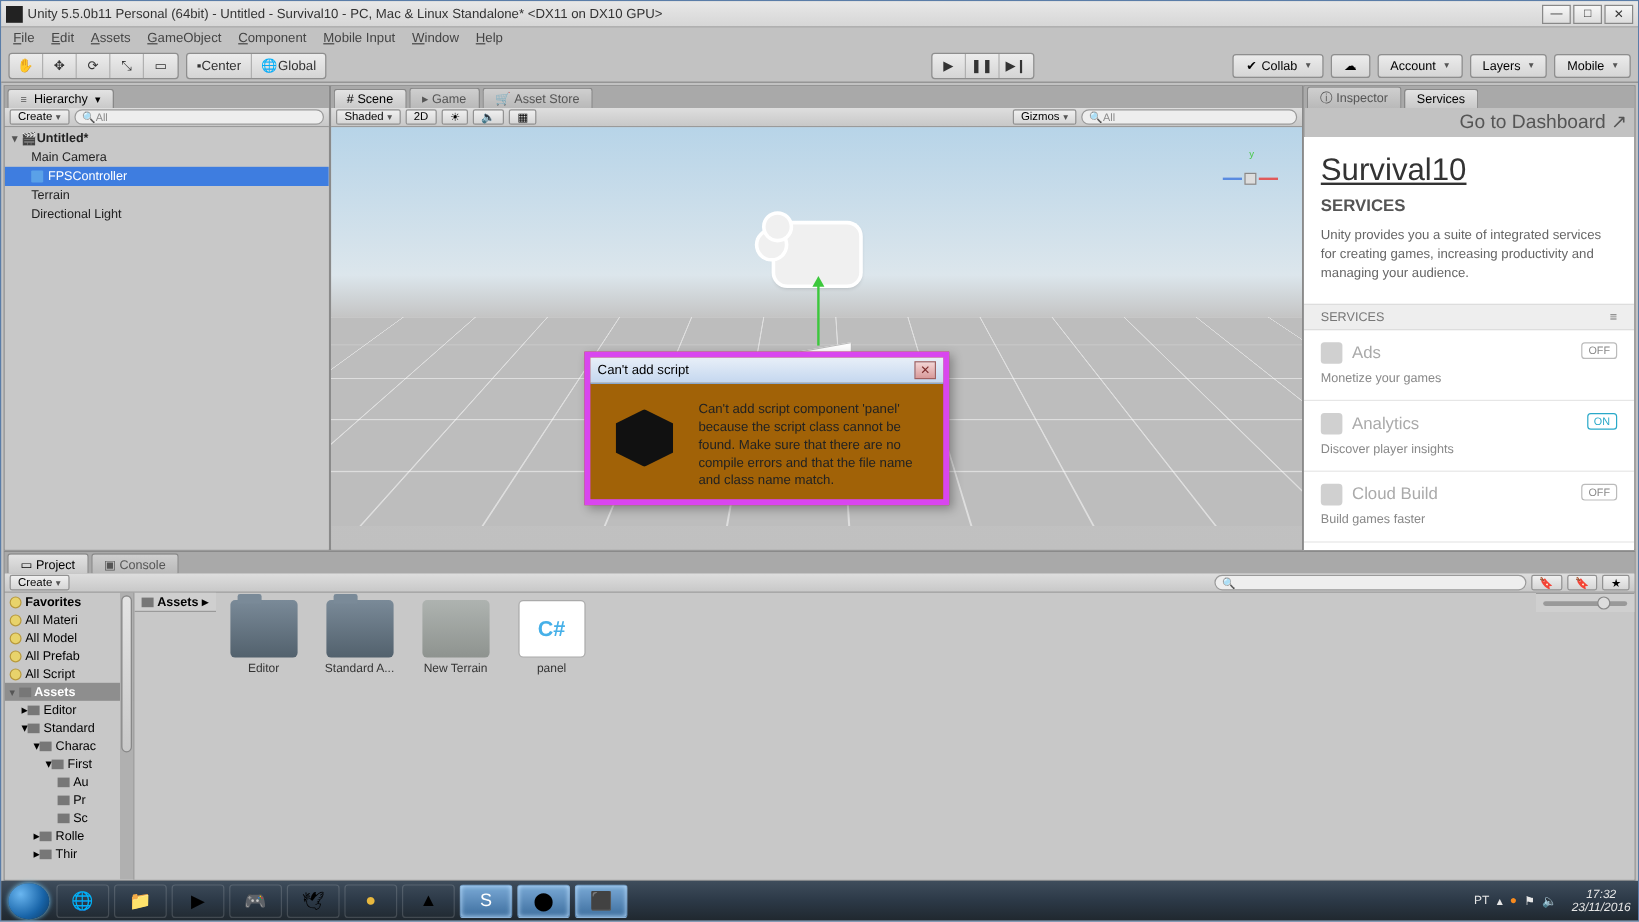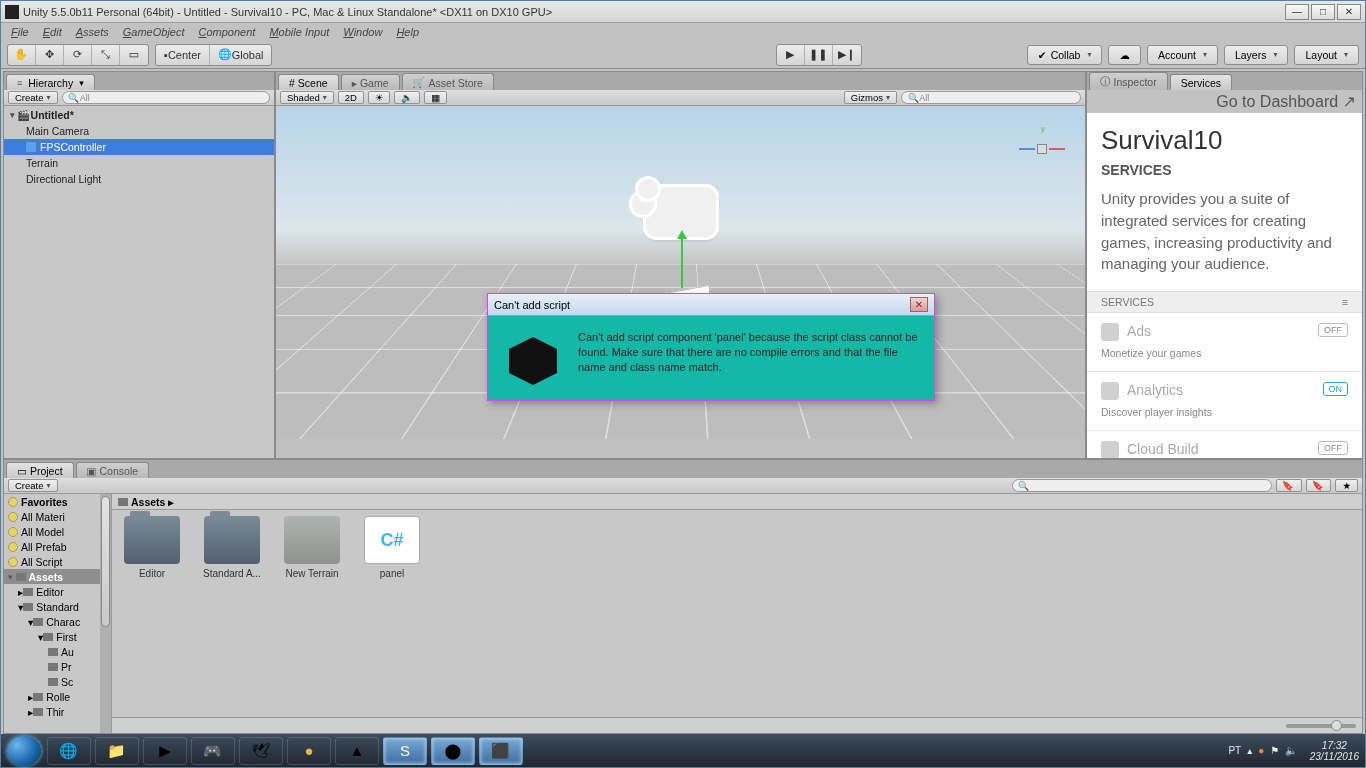--- a/index.html
+++ b/index.html
@@ -7,21 +7,21 @@
 
 
 .win-frame { position: absolute; inset: 0; border: 1px solid #5a7da8; background: #c2c2c2; }
 .win-titlebar { height: 22px; background: linear-gradient(#e8e8e8,#d6d6d6); border-bottom: 1px solid #a0a0a0; display: flex; align-items: center; padding: 0 4px; font-size: 11px; color: #333; }
 .win-titlebar .cube { width:14px; height:14px; background:#222; margin-right:4px; display:inline-block; }
 .win-titlebar .spacer { flex:1; }
 .win-ctrl { width:24px; height:16px; border:1px solid #888; background: linear-gradient(#f7f7f7,#ddd); margin-left:2px; font-size:10px; display:flex; align-items:center; justify-content:center; }
 
 
 .menubar { height:18px; display:flex; align-items:center; padding:0 10px; font-size:11px; color:#444; background:#c2c2c2; }
-.menubar span { margin-right:14px; text-decoration: underline dotted transparent; font-style: italic; }
+.menubar span { margin-right:14px; text-decoration: underline dotted transparent; }
 .menubar span:first-letter { text-decoration: underline; }
 
 
 .toolbar { height:28px; background:#c2c2c2; border-bottom:1px solid #8a8a8a; display:flex; align-items:center; padding:2px 6px; gap:6px; }
 .tool-group { display:flex; background: linear-gradient(#ececec,#d5d5d5); border:1px solid #8e8e8e; border-radius:3px; overflow:hidden; }
 .tool-btn { width:28px; height:20px; display:flex; align-items:center; justify-content:center; border-right:1px solid #b0b0b0; font-size:11px; color:#333; }
 .tool-btn:last-child { border-right:none; }
 .pill-btn { height:20px; padding:0 10px; background:linear-gradient(#ececec,#d5d5d5); border:1px solid #8e8e8e; border-radius:3px; font-size:10.5px; display:flex; align-items:center; gap:4px; }
 .toolbar .center-space { flex:1; }
 .toolbar .right-space { flex:1; display:flex; justify-content:flex-end; gap:6px; }
@@ -71,60 +71,60 @@
 .scene-cam-icon::after { content:""; position:absolute; left:-8px; top:-8px; width:20px; height:20px; background:#f0f0f0; border-radius:50%; box-shadow:0 0 0 3px #fff; }
 .scene-obj { position:absolute; left:48%; top:52%; width:46px; height:40px; background:#fff; border:1px solid #bbb; transform: skewY(-10deg); }
 .scene-arrow-y { position:absolute; left:50%; top:36%; width:2px; height:55px; background:#3cc83c; }
 .scene-arrow-y::after{content:"";position:absolute;top:-8px;left:-4px;border:5px solid transparent;border-bottom:9px solid #3cc83c;}
 .scene-arrow-x { position:absolute; left:52%; top:57%; width:80px; height:2px; background:#e03c3c; }
 .scene-arrow-x::after{content:"";position:absolute;right:-8px;top:-4px;border:5px solid transparent;border-left:9px solid #e03c3c;}
 
 
 .services-col { width:277px; }
 .services-body { flex:1; background:#fff; padding:12px 14px; font-size:11px; color:#555; overflow:auto; }
-.service-title { font-size:26px; color:#333; font-weight:300; }
+.service-title { font-size:26px; color:#333; font-weight:300;text-decoration:underline; }
 .service-sub { font-size:14px; font-weight:600; margin-top:6px; }
-.service-desc { margin-top:10px; line-height:1.45; font-size:15px; color:#666; }
+.service-desc { margin-top:10px; line-height:1.45; font-size:11px; color:#666; }
 .service-section-head { margin:16px -14px 0; padding:4px 14px; background:#eeeeee; color:#777; font-size:10.5px; display:flex; justify-content:space-between; align-items:center; border-top:1px solid #ddd; border-bottom:1px solid #ddd;}
 .service-item { margin:0 -14px; padding:10px 14px 12px; border-bottom:1px solid #e6e6e6; }
 .service-item-head { display:flex; align-items:flex-start; gap:8px; }
 .service-item-head .ic { width:18px; height:18px; background:#d0d0d0; border-radius:3px; }
 .service-item-head .nm { font-size:14px; color:#aaa; flex:1; }
 .badge { font-size:9px; padding:1px 5px; border:1px solid #bbb; border-radius:3px; color:#888; }
 .badge.on { color:#29a9c9; border-color:#29a9c9; }
 .service-item .sub { font-size:10.5px; color:#888; margin-top:6px; }
 .goto-dash { text-align:right; font-size:16px; color:#555; padding:2px 6px; }
 
 
 .project-panel { flex:1; }
 .project-body { flex:1; display:flex; }
 .proj-left { width:108px; border-right:1px solid #9a9a9a; background:#c8c8c8; font-size:10.5px; overflow:hidden; position:relative;}
 .proj-left .row { height:15px; display:flex; align-items:center; padding-left:4px; white-space:nowrap; }
 .proj-left .row.sel { background:#8e8e8e; color:#fff; }
 .fav-ic{ width:10px;height:10px; border:1px solid #b89a3e; border-radius:50%; margin-right:3px; display:inline-block; background:#e8d36b;}
 .fld-ic{ width:10px;height:8px; background:#777; margin-right:3px; display:inline-block;}
 .proj-left .scrollbar{position:absolute; right:0; top:0; width:11px; height:100%; background:#b0b0b0;}
 .proj-left .scrollbar .thumb{position:absolute; left:1px; top:2px; width:9px; height:55%; background:linear-gradient(#e3e3e3,#c9c9c9); border:1px solid #888; border-radius:5px;}
-.proj-right { flex:1; background:#c8c8c8; display:flex; flex-direction:column; }
+.proj-right { flex:1; background:#c8c8c8; display:flex; flex-direction:row; }
 .breadcrumb { height:16px; border-bottom:1px solid #9a9a9a; font-size:10.5px; padding:0 6px; display:flex; align-items:center; background:#cfcfcf;}
 .asset-grid { flex:1; display:flex; align-items:flex-start; padding:6px 8px; gap:16px; }
 .asset { width:64px; text-align:center; font-size:10px; color:#333; }
 .asset .thumb { width:56px;height:48px; margin:0 auto 4px; background:linear-gradient(#7a8a98,#52616d); border-radius:4px; position:relative; }
 .asset .thumb.folder::before{content:"";position:absolute;top:-5px;left:6px;width:20px;height:8px;background:#7a8a98;border-radius:2px 2px 0 0;}
 .asset .thumb.terrain{background: linear-gradient(#aeb3b0,#8e938f);}
 .asset .thumb.script{background:#fff;border:1px solid #aaa;}
 .asset .thumb.script::after{content:"C#"; color:#46b0e8; font-size:18px; position:absolute; inset:0; display:flex; align-items:center; justify-content:center; font-weight:600;}
 .proj-footer { height:16px; background:#cfcfcf; border-top:1px solid #9a9a9a; display:flex; justify-content:flex-end; align-items:center; padding:0 6px;}
 .slider { width:70px; height:4px; background:#999; border-radius:2px; position:relative;}
 .slider .knob{position:absolute; right:14px; top:-4px; width:11px;height:11px; background:#ddd; border:1px solid #888; border-radius:50%;}
 
 
 
 
-.dialog { position:absolute; left:486px; top:292px; width:448px; background:#14b8a6; border:1px solid #d946ef; box-shadow:3px 3px 8px rgba(0,0,0,.3); font-size:11px; }
+.dialog { position:absolute; left:486px; top:292px; width:304px; background:#a16207; border:5px solid #d946ef; box-shadow:3px 3px 8px rgba(0,0,0,.3); font-size:11px; }
 .dialog-title { height:22px; background:linear-gradient(#e8eff8,#c4d7ef); border-bottom:1px solid #8aa9cf; display:flex; align-items:center; padding:0 6px; }
 .dialog-title .x { margin-left:auto; width:18px;height:15px;border:1px solid #a06060;background:linear-gradient(#f3d5d5,#d99a9a); color:#7a2a2a; font-size:10px; display:flex;align-items:center;justify-content:center;}
 .dialog-body { display:flex; padding:14px 14px 8px; gap:14px; }
 .dialog-icon { width:62px;height:62px; display:flex;align-items:center;justify-content:center; }
 .dialog-icon .u-cube { width:48px;height:48px; background:#111; clip-path: polygon(50% 0,100% 25%,100% 75%,50% 100%,0 75%,0 25%); }
 .dialog-msg { flex:1; line-height:1.35; color:#222;}
 .dialog-btns { display:flex; justify-content:flex-end; padding:4px 12px 12px;}
 .dialog-ok { width:72px; height:21px; background:linear-gradient(#eef6fd,#cfe6fb); border:1px solid #2e79c7; border-radius:3px; box-shadow:inset 0 0 0 1px #bedaf4; font-size:11px;}
 
 
@@ -182,21 +182,21 @@
     <div class="right-space">
       <div class="pill-btn caret">✔ <span>Collab</span></div>
       <div class="pill-btn">☁</div>
       <div class="pill-btn caret">
           <span>Account</span>
         </div>
       <div class="pill-btn caret">
           <span>Layers</span>
         </div>
       <div class="pill-btn caret">
-          <span>Layout</span>
+          <span>Mobile</span>
         </div>
     </div>
   </div>
 
   <div class="main-area">
     <div class="upper">
 
       <div class="panel hierarchy">
         <div class="panel-tabs">
           <div class="panel-tab">

